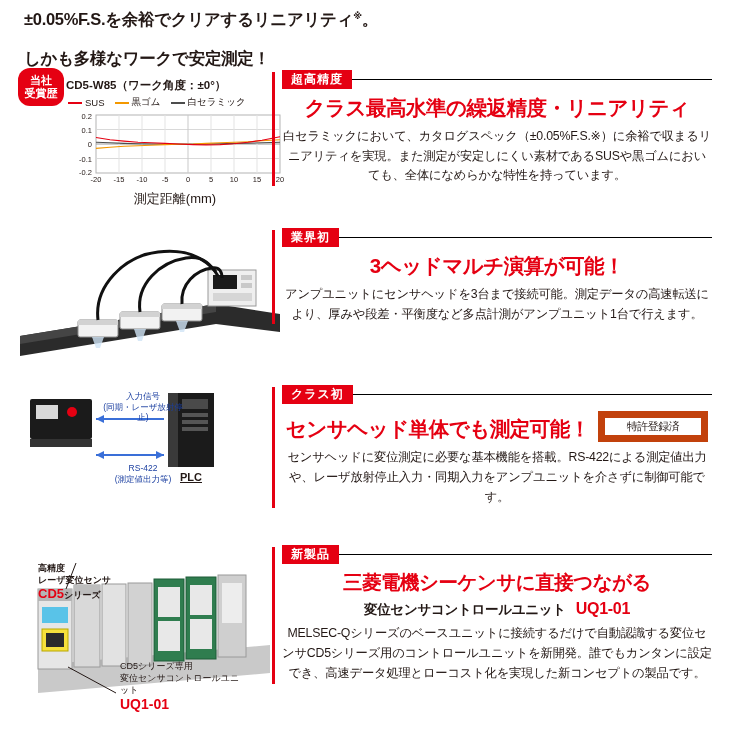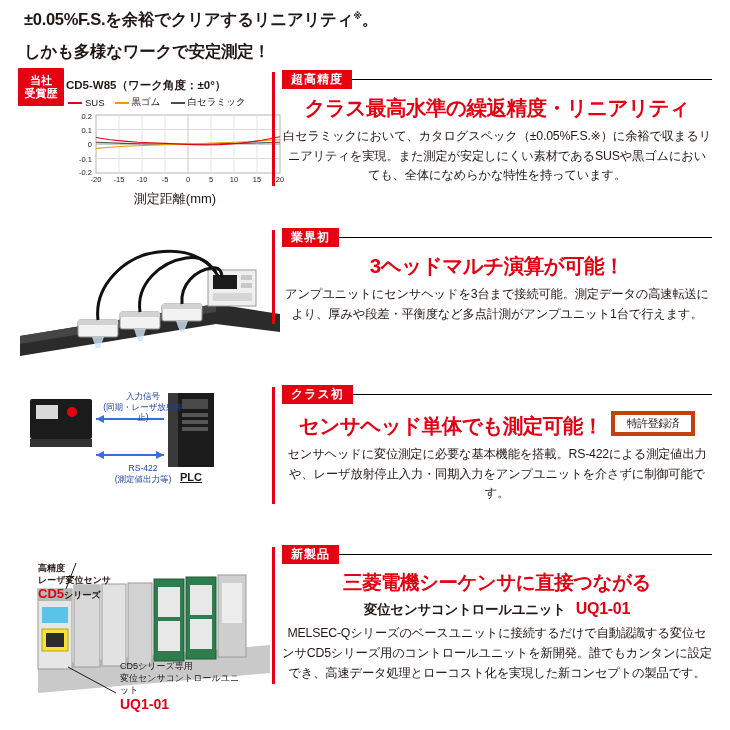--- a/index.html
+++ b/index.html
@@ -10,26 +10,26 @@
     color:#231815;
     position:relative;
     overflow:hidden;
   }
   .page{position:relative;width:730px;height:730px;}
 
   
   .headline{position:absolute;left:24px;top:8px;width:690px;}
   .headline .l1{font-size:16.5px;font-weight:bold;letter-spacing:-0.3px;line-height:1.35;}
   .headline .l1 sup{font-size:9px;vertical-align:super;}
-  .headline .l2{font-size:16.5px;font-weight:bold;letter-spacing:-0.3px;line-height:1.35;margin-top:10px;}
+  .headline .l2{font-size:16.5px;font-weight:bold;letter-spacing:-0.3px;line-height:1.35;margin-top:17px;}
 
   
   .badge-award{
     position:absolute;left:18px;top:68px;width:46px;height:38px;
-    background:#e50012;color:#fff;border-radius:1px;
+    background:#e50012;color:#fff;border-radius:12px;
     display:flex;flex-direction:column;align-items:center;justify-content:center;
     font-size:11px;font-weight:bold;line-height:1.15;letter-spacing:0px;
   }
 
   
   .row{position:absolute;left:0;width:730px;}
   .row-1{top:70px;height:145px;}
   .row-2{top:228px;height:140px;}
   .row-3{top:385px;height:150px;}
   .row-4{top:545px;height:180px;}
@@ -52,22 +52,22 @@
 
   h2.title{
     font-size:20.5px;font-weight:bold;color:#e50012;margin:7px 0 6px 0;
     letter-spacing:-0.5px;line-height:1.2;
   }
   h2.title.sm{font-size:19.5px;}
   p.body{
     font-size:12.3px;line-height:1.62;margin:0;color:#231815;letter-spacing:-0.2px;
   }
   .patent{
-    display:inline-block;border:4px solid #c2410c;font-size:11px;
-    padding:2px 12px;margin-left:8px;vertical-align:6px;font-weight:normal;color:#231815;
+    display:inline-block;border:7px solid #c2410c;font-size:11px;
+    padding:2px 22px;margin-left:8px;vertical-align:6px;font-weight:normal;color:#231815;
   }
   .subtitle{
     font-size:13.5px;font-weight:bold;margin:4px 0 5px 0;color:#231815;letter-spacing:-0.3px;
   }
   .subtitle .model{color:#e50012;font-size:16px;margin-left:10px;}
 
   
   .chart-box{position:absolute;left:46px;top:8px;width:225px;}
   .chart-title{font-size:11.5px;font-weight:bold;margin-bottom:3px;}
   .legend{display:flex;gap:10px;font-size:9.5px;margin:2px 0 2px 2px;}

